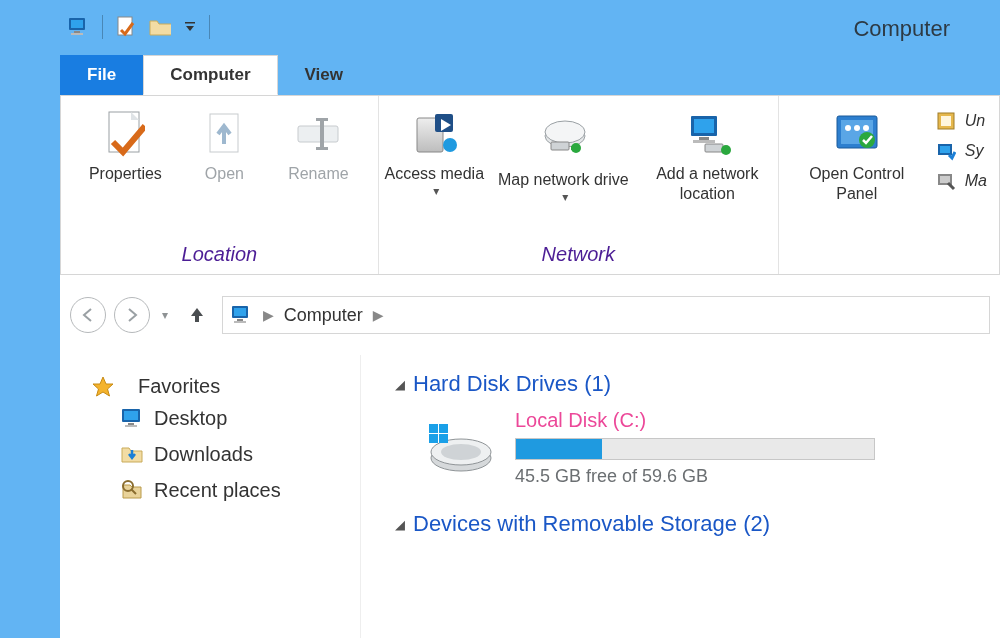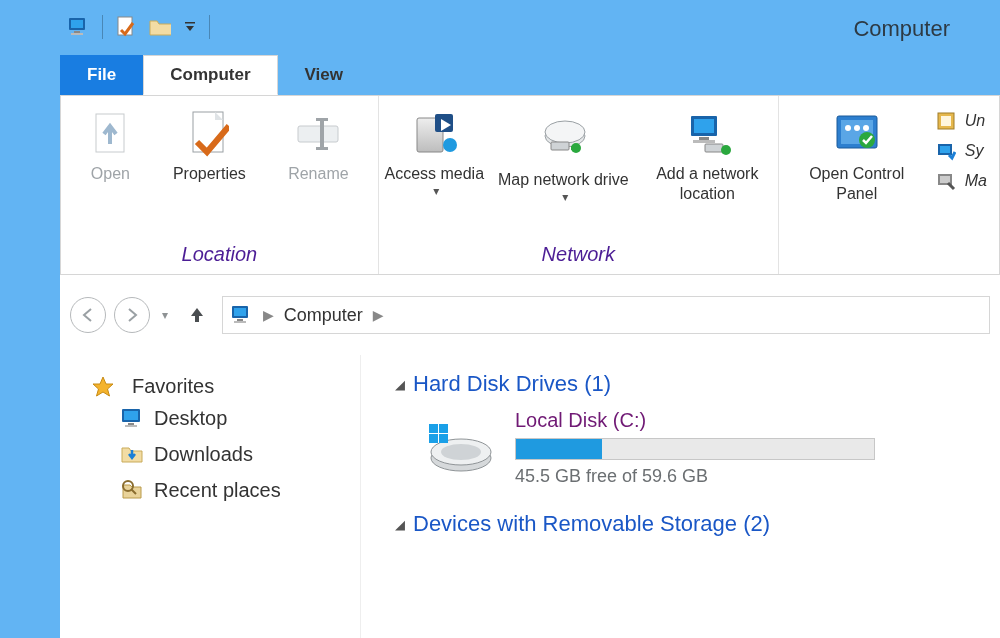--- a/index.html
+++ b/index.html
@@ -124,33 +124,33 @@
     position:absolute;
     left:60px; right:0; top:355px; bottom:0;
     background:#fff;
     display:flex;
   }
   .sidebar {
     width: 300px;
     border-right: none;
     padding: 20px 10px 10px 32px;
   }
-  .fav-header { display:flex; align-items:center; gap:18px; font-size:20px; color:#333; }
+  .fav-header { display:flex; align-items:center; gap:24px; font-size:20px; color:#333; }
   .fav-list { margin: 8px 0 0 28px; display:flex; flex-direction:column; gap:12px; }
   .fav-item { display:flex; align-items:center; gap:10px; font-size:20px; color:#333; }
   .fav-item .fic { width:24px; height:24px; display:flex; align-items:center; justify-content:center; }
 
   .main { flex:1; padding: 16px 10px 10px 34px; border-left:1px solid #eee; }
   .cat-header { display:flex; align-items:center; gap:8px; font-size:22px; color:#1a57c6; margin-bottom:12px; }
   .cat-header .tri { color:#555; font-size:13px; }
 
   .drive-row { display:flex; align-items:center; gap:20px; margin: 6px 0 24px 30px; }
   .drive-icon { width:70px; height:56px; }
   .drive-info { display:flex; flex-direction:column; gap:6px; }
-  .drive-name { font-size:20px; color:#701a75; }
+  .drive-name { font-size:20px; color:#ec4899; }
   .usage-bar { width:360px; height:22px; border:1px solid #c7c7c7; background:#e9e9e9; position:relative; }
   .usage-fill { position:absolute; left:0; top:0; bottom:0; background:#1f9ae0; }
   .drive-free { font-size:18px; color:#6b6f72; }
 
   svg { display:block; }
 </style>
 </head>
 <body>
 
 <div class="titlebar">
@@ -189,41 +189,41 @@
     <div class="tab file">File</div>
     <div class="tab active">Computer</div>
     <div class="tab">View</div>
   </div>
 </div>
 
 <div class="ribbon">
 
   <div class="group" style="width:320px;">
     <div class="group-row">
-      <div class="rbtn disabled" style="width:80px;">
-        <span class="ic">
-          <svg width="40" height="48">
-              <rect x="6" y="4" width="28" height="38" fill="#fff" stroke="#c7cbce"></rect>
-              <path d="M20 34V16M14 24l6-8 6 8" fill="none" stroke="#9eb8cf" stroke-width="4"></path>
-            </svg>
-        </span>
-        <span class="lbl">
-            <span>Open</span>
-          </span>
-      </div>
       <div class="rbtn" style="width:110px;">
         <span class="ic">
           <svg width="40" height="48">
               <rect x="4" y="2" width="30" height="40" fill="#fff" stroke="#9aa0a4"></rect>
               <polygon points="26,2 34,10 26,10" fill="#dfe3e6"></polygon>
               <polyline points="8,32 18,42 40,16" fill="none" stroke="#d86a1a" stroke-width="6"></polyline>
             </svg>
         </span>
         <span class="lbl">
             <span>Properties</span>
+          </span>
+      </div>
+      <div class="rbtn disabled" style="width:80px;">
+        <span class="ic">
+          <svg width="40" height="48">
+              <rect x="6" y="4" width="28" height="38" fill="#fff" stroke="#c7cbce"></rect>
+              <path d="M20 34V16M14 24l6-8 6 8" fill="none" stroke="#9eb8cf" stroke-width="4"></path>
+            </svg>
+        </span>
+        <span class="lbl">
+            <span>Open</span>
           </span>
       </div>
       <div class="rbtn disabled" style="width:100px;">
         <span class="ic">
           <svg width="48" height="40">
               <rect x="4" y="12" width="40" height="16" rx="2" fill="#eceff1" stroke="#c7cbce"></rect>
               <rect x="26" y="6" width="4" height="28" fill="#9fa4a8"></rect>
               <rect x="22" y="4" width="12" height="3" fill="#9fa4a8"></rect>
               <rect x="22" y="33" width="12" height="3" fill="#9fa4a8"></rect>
             </svg>

